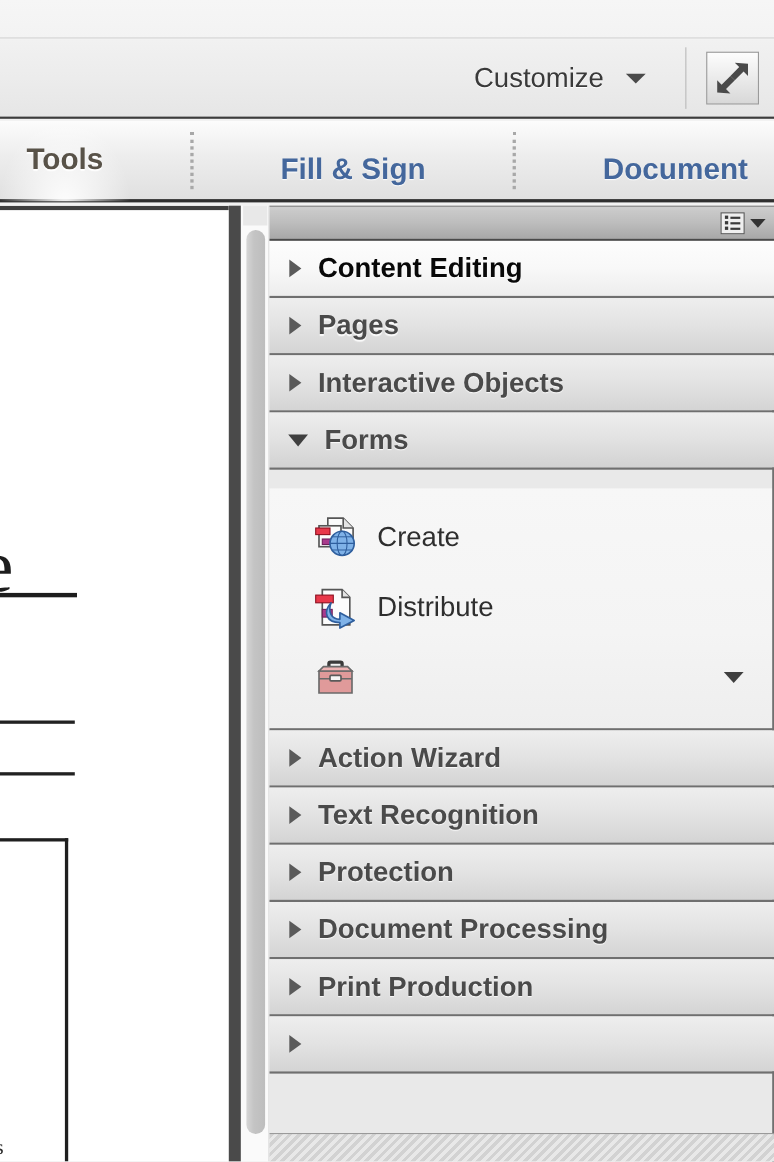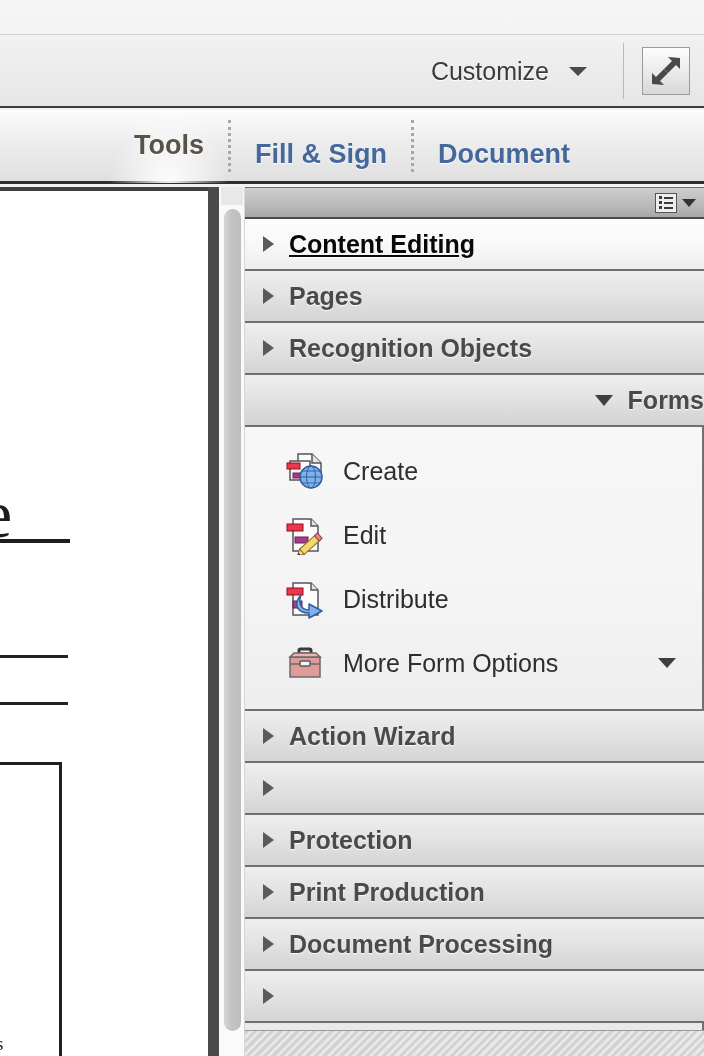--- a/index.html
+++ b/index.html
@@ -47,21 +47,21 @@
     background:linear-gradient(to bottom,#fdfdfd 0%,#e9e9e9 55%,#d8d8d8 100%);
     display:flex; align-items:center; justify-content:center;
     cursor:pointer;
   }
 
   
   .tabs-bar {
     position:absolute; left:0; top:110px; width:704px; height:74px;
     background:linear-gradient(to bottom,#fcfcfc 0%,#ededed 45%,#e0e0e0 100%);
     border-bottom:3px solid #2f2f2f;
-    display:flex; align-items:center; justify-content:center;
+    display:flex; align-items:center; justify-content:space-between;
   }
   .tab {
     font-size:27px; font-weight:bold;
     padding:0 24px; height:74px;
     display:flex; align-items:center;
     cursor:pointer;
     text-shadow:0 1px 1px rgba(255,255,255,0.95);
   }
   .tab.active {
     color:#585248;
@@ -172,47 +172,47 @@
     padding-left:18px; gap:15px;
     border-bottom:2px solid #6f6f6f;
     background:linear-gradient(to bottom,#eeeeee 0%,#e3e3e3 48%,#d4d4d4 100%);
     cursor:pointer;
   }
   .cat.highlight {
     background:linear-gradient(to bottom,#fdfdfd 0%,#f8f8f8 50%,#ededed 100%);
   }
   .cat.expanded {
     background:linear-gradient(to bottom,#eeeeee 0%,#e2e2e2 48%,#d2d2d2 100%);
-    justify-content:flex-end;
   }
   .cat-label {
     font-size:25px; font-weight:bold; color:#4a4a4a;
     text-shadow:0 1px 1px rgba(255,255,255,0.9);
   }
-  .cat.highlight .cat-label { color:#080808;text-decoration:underline; }
+  .cat.highlight .cat-label { color:#080808; }
   .tri-right {
     width:0;height:0;
     border-top:8px solid transparent;
     border-bottom:8px solid transparent;
     border-left:11px solid #5a5a5a;
   }
   .tri-down {
     width:0;height:0;
     border-left:9px solid transparent;
     border-right:9px solid transparent;
     border-top:11px solid #3f3f3f;
     margin-left:-1px;
   }
 
   
   .cat-body {
     width:459px;
     background:linear-gradient(to bottom,#f7f7f7 0%,#f4f4f4 60%,#eeeeee 100%);
     border-bottom:2px solid #6f6f6f;
     padding:12px 0 14px 0;
+    margin-top:17px;
   }
   .tool-item {
     height:64px; display:flex; align-items:center;
     padding-left:40px; gap:18px; cursor:pointer;
     position:relative;
   }
   .tool-label {
     font-size:25px; color:#2e2e2e;
   }
   .tool-caret {
@@ -317,21 +317,21 @@
       <span class="cat-label">Content Editing</span>
     </div>
 
     <div class="cat">
       <span class="tri-right"></span>
       <span class="cat-label">Pages</span>
     </div>
 
     <div class="cat">
       <span class="tri-right"></span>
-      <span class="cat-label">Recognition Objects</span>
+      <span class="cat-label">Interactive Objects</span>
     </div>
 
     <div class="cat expanded">
       <span class="tri-down"></span>
       <span class="cat-label">Forms</span>
     </div>
 
     <div class="cat-body">
 
       <div class="tool-item">
@@ -343,83 +343,68 @@
           <rect x="8" y="22" width="14" height="5" fill="#a83a8c" stroke="#6d1f5a" stroke-width="1"></rect>
           <circle cx="26" cy="26" r="11" fill="#7fb2e8" stroke="#2f5f9e" stroke-width="1.5"></circle>
           <ellipse cx="26" cy="26" rx="4.5" ry="11" fill="none" stroke="#2f5f9e" stroke-width="1"></ellipse>
           <line x1="15" y1="26" x2="37" y2="26" stroke="#2f5f9e" stroke-width="1"></line>
           <line x1="17" y1="20" x2="35" y2="20" stroke="#2f5f9e" stroke-width="0.9"></line>
           <line x1="17" y1="32" x2="35" y2="32" stroke="#2f5f9e" stroke-width="0.9"></line>
         </svg>
         <span class="tool-label">Create</span>
       </div>
 
-      <div class="tool-item">
-        <svg class="ico" viewBox="0 0 40 40">
-          <path d="M8 4 h18 l7 7 v25 h-25 z" fill="#fcfcfc" stroke="#555" stroke-width="1.5"></path>
-          <path d="M26 4 v7 h7" fill="#e4e4e4" stroke="#555" stroke-width="1.5"></path>
-          <rect x="2" y="9" width="16" height="7" fill="#e8384a" stroke="#8d1020" stroke-width="1"></rect>
-          <rect x="10" y="22" width="13" height="6" fill="#a83a8c" stroke="#6d1f5a" stroke-width="1"></rect>
-          <g transform="rotate(-42 27 27)">
-            <rect x="13" y="24" width="22" height="7" fill="#f5d76e" stroke="#8a6d1f" stroke-width="1"></rect>
-            <polygon points="13,24 7,27.5 13,31" fill="#f0e0c0" stroke="#8a6d1f" stroke-width="1"></polygon>
-            <polygon points="10,26 7,27.5 10,29" fill="#3a3a3a"></polygon>
-            <rect x="33" y="24" width="4" height="7" fill="#e88a8a" stroke="#8a4040" stroke-width="1"></rect>
-          </g>
-        </svg>
-        <span class="tool-label">Edit</span>
-      </div>
 
       <div class="tool-item">
         <svg class="ico" viewBox="0 0 40 40">
           <path d="M8 4 h18 l7 7 v25 h-25 z" fill="#fcfcfc" stroke="#555" stroke-width="1.5"></path>
           <path d="M26 4 v7 h7" fill="#e4e4e4" stroke="#555" stroke-width="1.5"></path>
           <rect x="2" y="9" width="16" height="7" fill="#e8384a" stroke="#8d1020" stroke-width="1"></rect>
           <rect x="8" y="22" width="9" height="7" fill="#a83a8c" stroke="#6d1f5a" stroke-width="1"></rect>
           <path d="M16 16 C13 24 16 31 24 31 L24 25 L37 32 L24 39 L24 34 C12 34 8 25 16 16 Z" fill="#7fb2e8" stroke="#2f5f9e" stroke-width="1.5" stroke-linejoin="round"></path>
         </svg>
         <span class="tool-label">Distribute</span>
       </div>
 
       <div class="tool-item">
         <svg class="ico" viewBox="0 0 40 40">
           <rect x="14" y="6" width="12" height="5" rx="1.5" fill="none" stroke="#3a3a3a" stroke-width="3"></rect>
           <path d="M5 14 h30 v20 h-30 z" fill="#e09a9a" stroke="#6a6a6a" stroke-width="1.5"></path>
           <path d="M5 14 L9 10 h22 l4 4 z" fill="#eeb3b3" stroke="#6a6a6a" stroke-width="1.5"></path>
           <line x1="5" y1="21" x2="35" y2="21" stroke="#6a6a6a" stroke-width="1.5"></line>
           <rect x="15" y="18" width="10" height="5" rx="1" fill="#f6f6f6" stroke="#5a5a5a" stroke-width="1.5"></rect>
         </svg>
-        <span class="tool-label">More Form Options</span>
         <span class="tool-caret"></span>
       </div>
 
     </div>
 
     <div class="cat">
       <span class="tri-right"></span>
       <span class="cat-label">Action Wizard</span>
     </div>
 
     <div class="cat">
       <span class="tri-right"></span>
+      <span class="cat-label">Text Recognition</span>
     </div>
 
     <div class="cat">
       <span class="tri-right"></span>
       <span class="cat-label">Protection</span>
     </div>
 
     <div class="cat">
       <span class="tri-right"></span>
+      <span class="cat-label">Document Processing</span>
+    </div>
+
+    <div class="cat">
+      <span class="tri-right"></span>
       <span class="cat-label">Print Production</span>
-    </div>
-
-    <div class="cat">
-      <span class="tri-right"></span>
-      <span class="cat-label">Document Processing</span>
     </div>
 
     <div class="cat">
       <span class="tri-right"></span>
     </div>
 
     <div class="hatch"></div>
   </div>
 
 </div>

